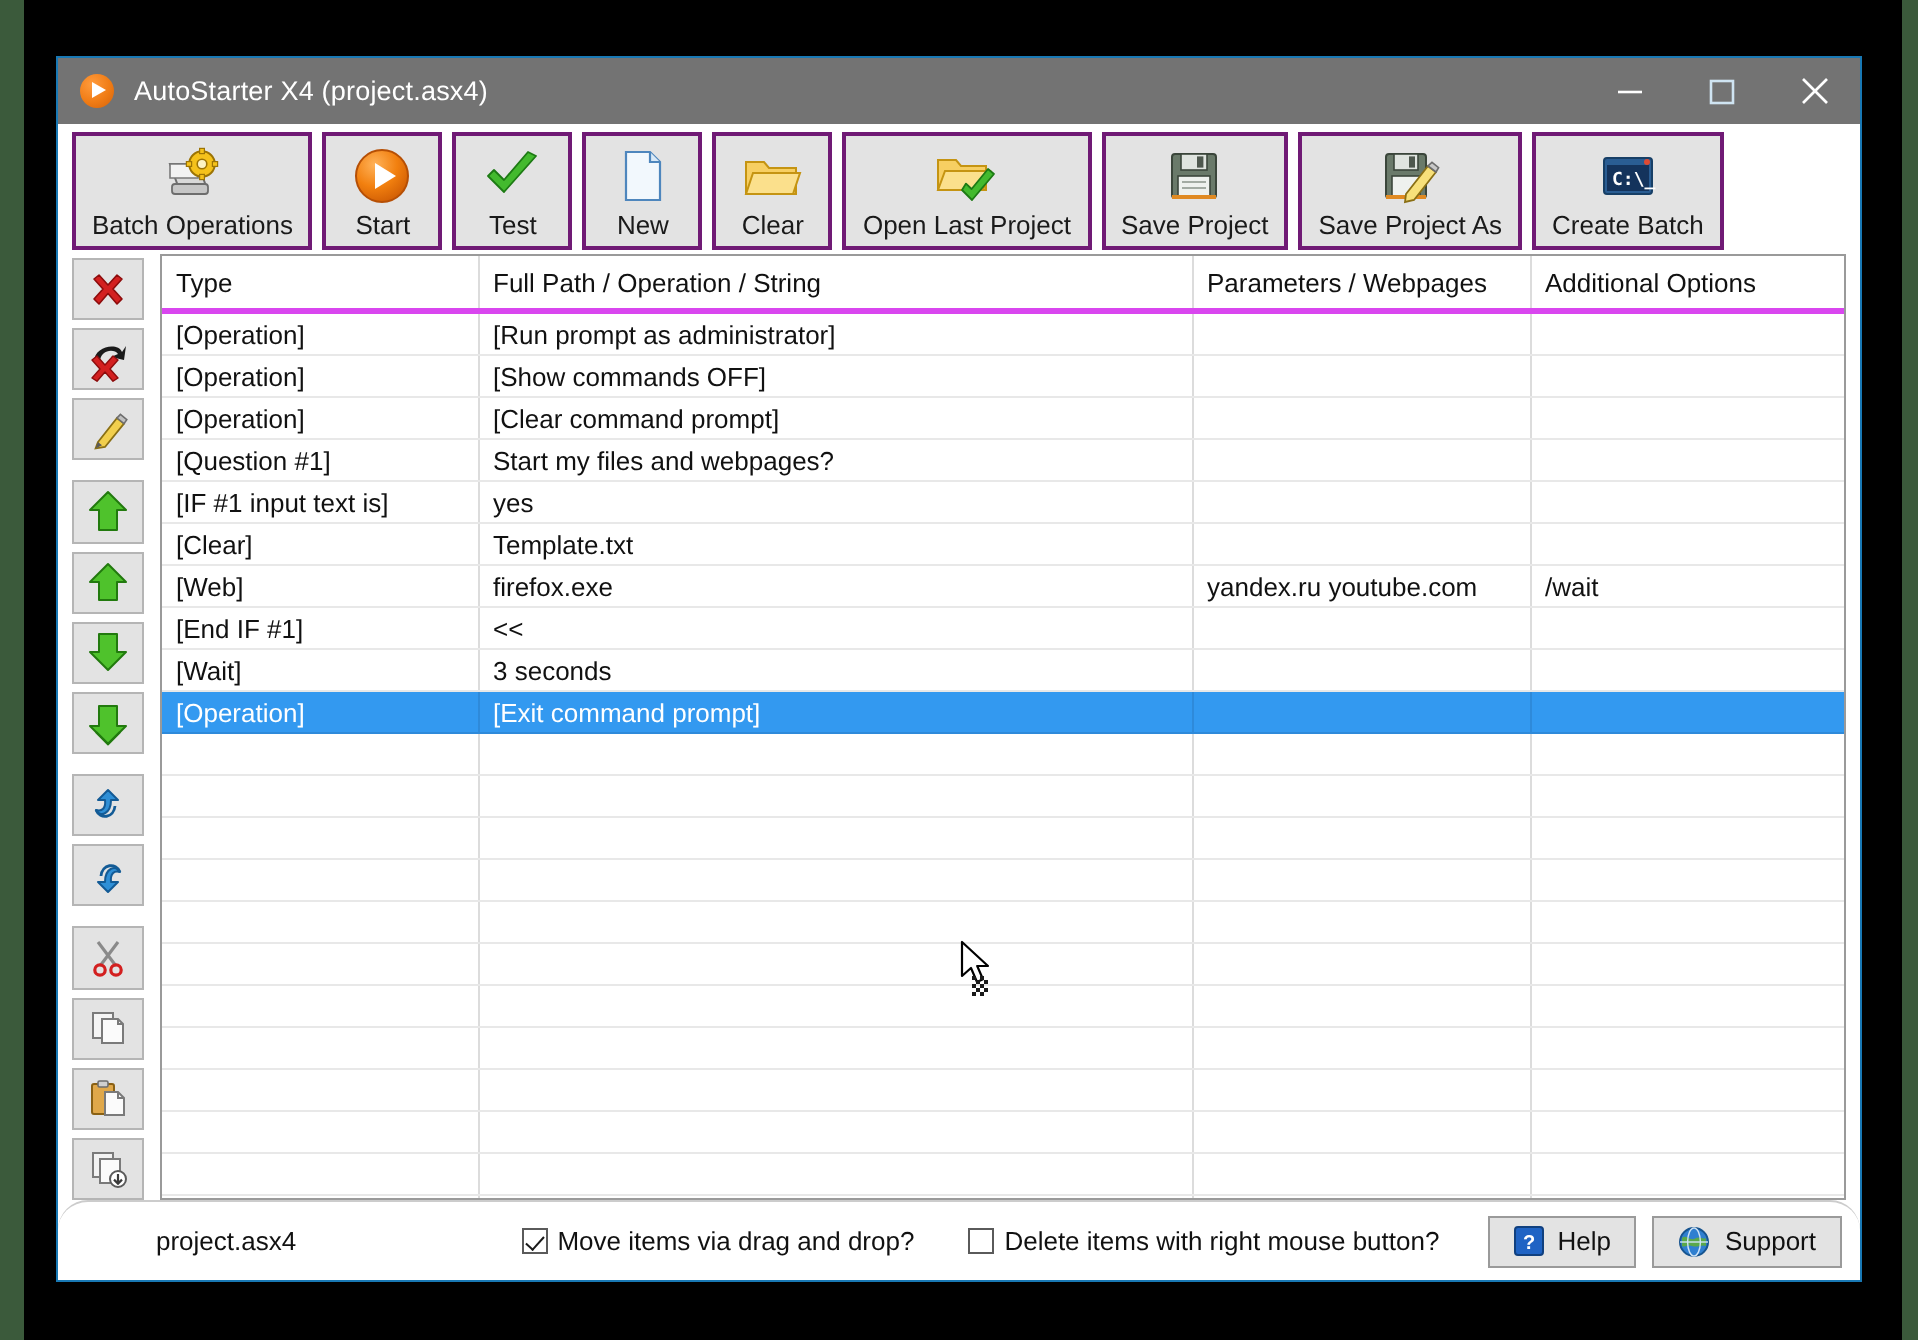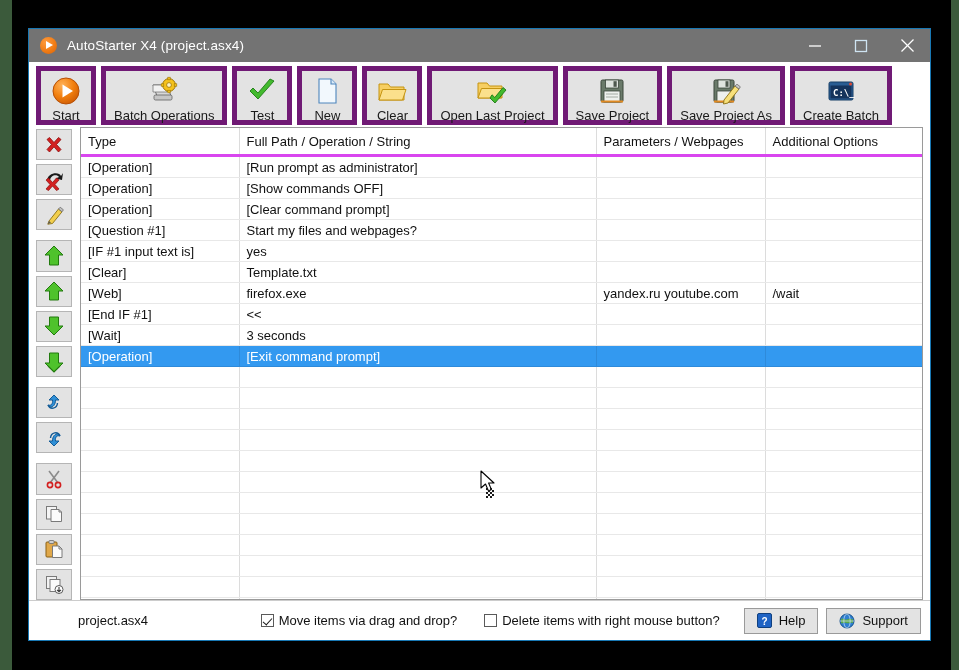--- a/index.html
+++ b/index.html
@@ -92,21 +92,21 @@
     height: 65px;
     background: #ffffff;
     display: flex;
     align-items: flex-start;
     padding: 4px 0 0 7px;
     gap: 5px;
     box-sizing: border-box;
   }
   .tbtn {
     background: #e3e3e3;
-    border: 5px solid #701a75;
+    border: 2px solid #701a75;
     height: 59px;
     display: flex;
     flex-direction: column;
     align-items: center;
     justify-content: flex-start;
     padding: 5px 8px 0 8px;
     box-sizing: border-box;
     min-width: 60px;
   }
   .tbtn .ico {
@@ -214,20 +214,21 @@
     flex: 0 0 auto;
     height: 40px;
     display: flex;
     align-items: center;
     padding: 0 9px 0 9px;
     box-sizing: border-box;
     border-top: 1px solid #cccccc;
     background: #ffffff;
     font-size: 13px;
     color: #111111;
+    border-radius: 15px;
   }
   .status-file {
     margin-left: 40px;
     font-size: 13px;
     color: #111111;
   }
   .status-spacer { flex: 1 1 auto; }
   .chkwrap {
     display: flex;
     align-items: center;
@@ -290,55 +291,55 @@
       <div class="win-btn">
         <svg width="15" height="15" viewBox="0 0 15 15">
             <line x1="1.5" y1="1.5" x2="13.5" y2="13.5" stroke="#ffffff" stroke-width="1.3"></line>
             <line x1="13.5" y1="1.5" x2="1.5" y2="13.5" stroke="#ffffff" stroke-width="1.3"></line>
           </svg>
       </div>
     </div>
   </div>
 
   <div class="toolbar">
-
-    <div class="tbtn">
-      <div class="ico">
-        <svg width="30" height="30" viewBox="0 0 30 30">
-          <defs>
-              <radialGradient id="og" cx="36%" cy="28%" r="78%">
-            <stop offset="0%" stop-color="#ffb259"></stop>
-                <stop offset="55%" stop-color="#f2800f"></stop>
-                <stop offset="100%" stop-color="#cf5c04"></stop>
-          </radialGradient>
-            </defs>
-          <circle cx="15" cy="15" r="13" fill="url(#og)" stroke="#b64f05" stroke-width="1"></circle>
-          <polygon points="11.5,8.5 22,15 11.5,21.5" fill="#ffffff"></polygon>
-        </svg>
-      </div>
-      <div class="lbl">Start</div>
-    </div>
 
     <div class="tbtn">
       <div class="ico">
         <svg width="30" height="30" viewBox="0 0 30 30">
           <path d="M4 9 L18 9 L22 20 L8 20 Z" fill="#d8d8d8" stroke="#6d6d6d" stroke-width="1"></path>
           <path d="M4 9 L18 9 L18 16 L4 16 Z" fill="#f2f2f2" stroke="#7a7a7a" stroke-width="0.8"></path>
           <rect x="5" y="19" width="18" height="5" rx="1.5" fill="#c6c6c6" stroke="#6d6d6d" stroke-width="0.9"></rect>
           <circle cx="20" cy="9" r="6.4" fill="#f5c21b" stroke="#9c7405" stroke-width="1"></circle>
           <circle cx="20" cy="9" r="2.4" fill="#fdf3c1" stroke="#9c7405" stroke-width="0.8"></circle>
           <g fill="#f5c21b" stroke="#9c7405" stroke-width="0.6">
             <rect x="18.8" y="1.2" width="2.4" height="2.6"></rect>
               <rect x="18.8" y="14.2" width="2.4" height="2.6"></rect>
             <rect x="12.2" y="7.8" width="2.6" height="2.4"></rect>
               <rect x="25.2" y="7.8" width="2.6" height="2.4"></rect>
           </g>
         </svg>
       </div>
       <div class="lbl">Batch Operations</div>
+    </div>
+
+    <div class="tbtn">
+      <div class="ico">
+        <svg width="30" height="30" viewBox="0 0 30 30">
+          <defs>
+              <radialGradient id="og" cx="36%" cy="28%" r="78%">
+            <stop offset="0%" stop-color="#ffb259"></stop>
+                <stop offset="55%" stop-color="#f2800f"></stop>
+                <stop offset="100%" stop-color="#cf5c04"></stop>
+          </radialGradient>
+            </defs>
+          <circle cx="15" cy="15" r="13" fill="url(#og)" stroke="#b64f05" stroke-width="1"></circle>
+          <polygon points="11.5,8.5 22,15 11.5,21.5" fill="#ffffff"></polygon>
+        </svg>
+      </div>
+      <div class="lbl">Start</div>
     </div>
 
     <div class="tbtn">
       <div class="ico">
         <svg width="30" height="30" viewBox="0 0 30 30">
           <path d="M3 15 L11 23 L27 5 L23 3 L11 17 L6 12 Z" fill="#43ba2e" stroke="#1d7a14" stroke-width="0.9" stroke-linejoin="round"></path>
         </svg>
       </div>
       <div class="lbl">Test</div>
     </div>

